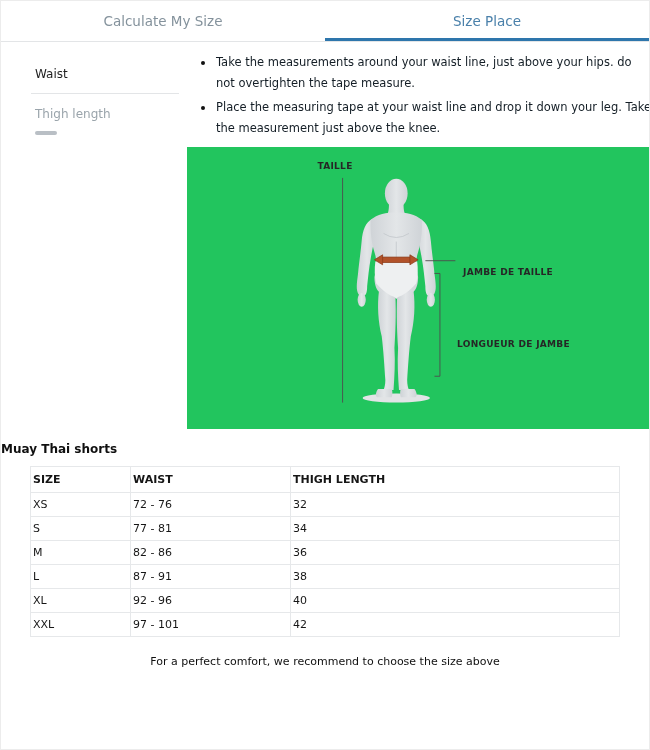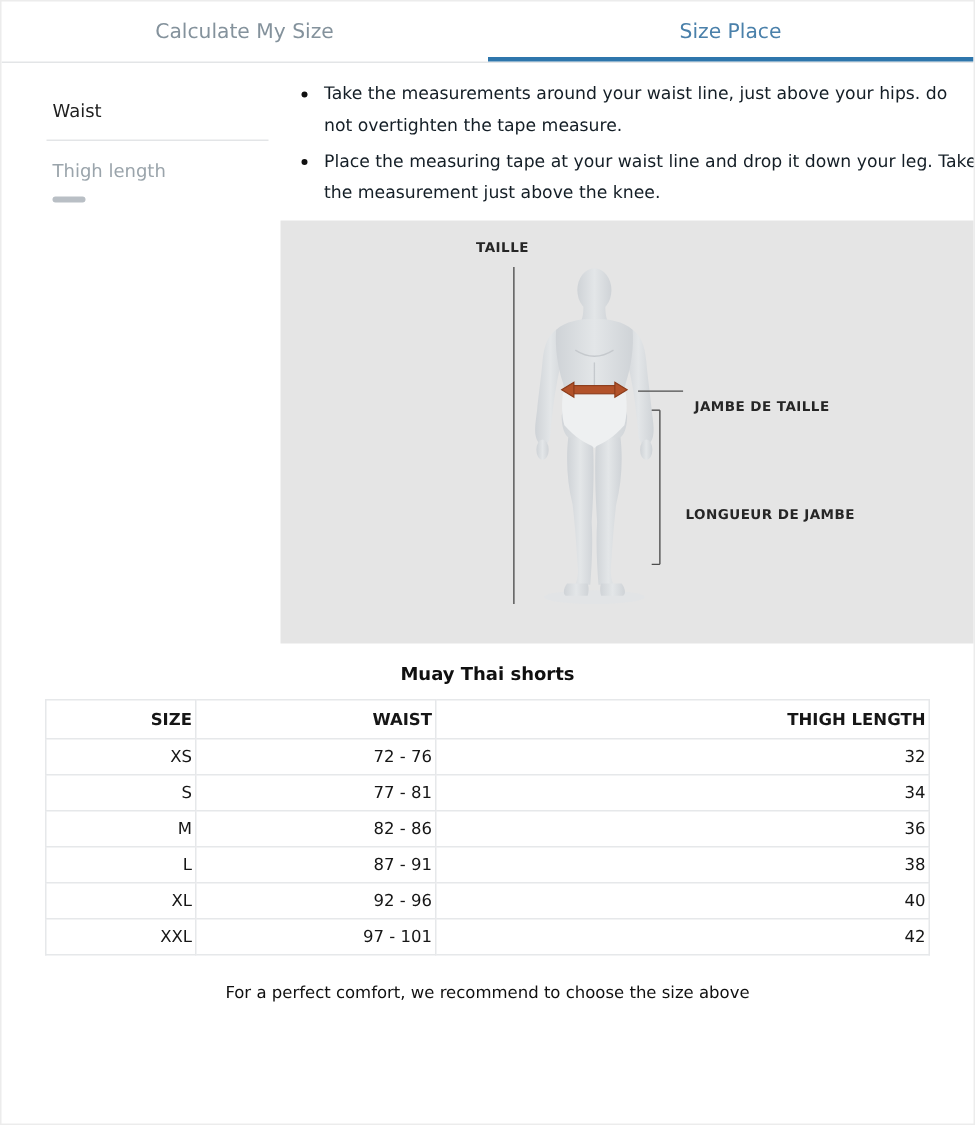--- a/index.html
+++ b/index.html
@@ -24,38 +24,38 @@
   .side-item.active { border-bottom:1px solid #e3e5e7; }
   .side-item.inactive { color:#9aa4ab; padding-bottom:2px; }
   .side-indicator { width:22px; height:4px; border-radius:2px; background:#b9bfc5; margin:8px 0 0 4px; }
 
   .main { flex:1; padding:10px 0 0 8px; }
   .bullets { padding-left:14px; }
   .bullet { display:flex; gap:11px; font-size:11.5px; line-height:21px; color:#141e26; width:452px; margin-bottom:3px; }
   .dot { flex:none; width:4px; height:4px; background:#111; border-radius:50%; margin-top:9px; }
 
   
-  .figure { position:relative; width:464px; height:282px; background:#e5e5e5; margin-top:8px; }
+  .figure { position:relative; width:464px; height:282px; background:#22c55e; margin-top:8px; }
   .figure svg { position:absolute; left:0; top:0; width:100%; height:100%; }
   .fig-label { position:absolute; font-size:9px; font-weight:bold; color:#262626; letter-spacing:0.3px; white-space:nowrap; }
   .lbl-height { left:148px; top:14px; transform:translateX(-50%); }
   .lbl-waist  { left:276px; top:120px; }
   .lbl-leg    { left:270px; top:192px; }
 
   
-  .product-title { text-align:center; font-weight:bold; font-size:12px; margin-top:13px; color:#101010; }
+  .product-title { text-align:left; font-weight:bold; font-size:12px; margin-top:13px; color:#101010; }
   .units { text-align:center; font-size:10px; margin-top:7px; letter-spacing:0.6px; }
   .unit-cm { color:#3d7cab; cursor:pointer; }
   .unit-sep { color:#c3c7cb; margin:0 6px; }
   .unit-in { color:#8d949a; cursor:pointer; }
 
   
   .size-table { border-collapse:collapse; margin:10px auto 0 auto; width:590px; table-layout:fixed; }
   .size-table th, .size-table td {
-    border:1px solid #e6e8ea; text-align:right; font-size:11px;
+    border:1px solid #e6e8ea; text-align:left; font-size:11px;
     padding:5px 2px; color:#161616;
   }
   .size-table th { font-weight:bold; padding:6px 2px; }
   .c-size { font-weight:normal; }
 
   .footer-note { text-align:center; font-weight:normal; font-size:11px; margin-top:18px; color:#101010; }
 </style>
 </head>
 <body>
 

